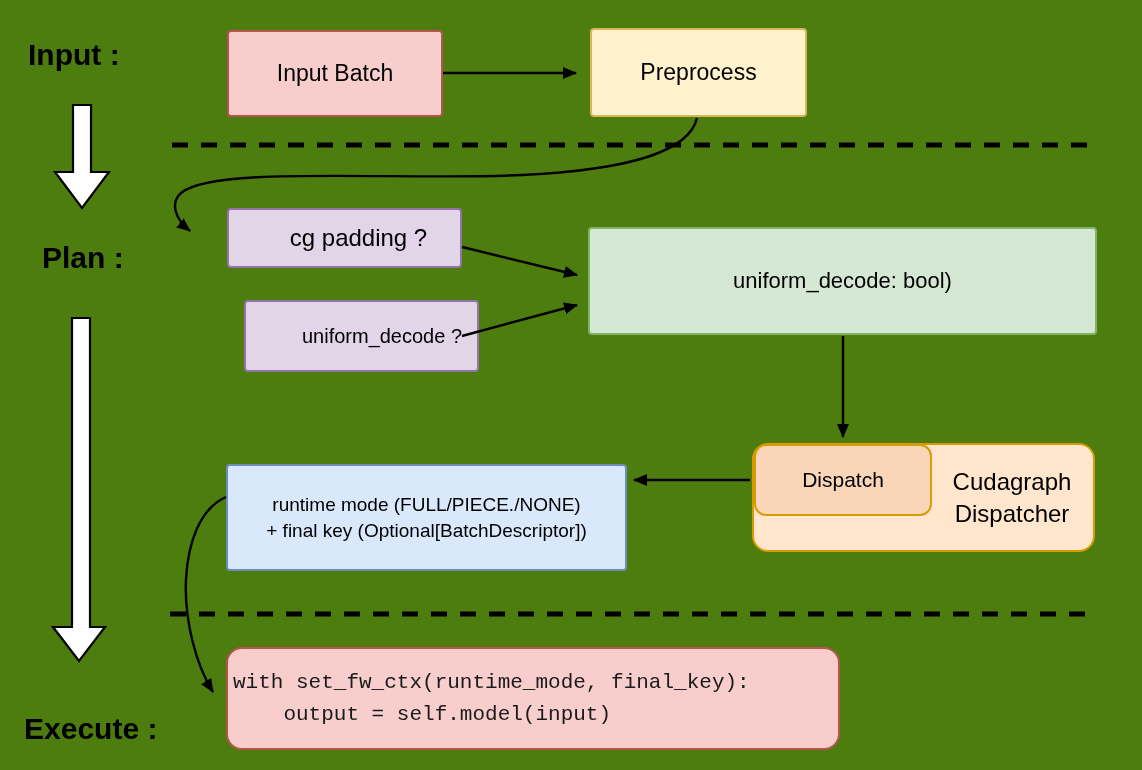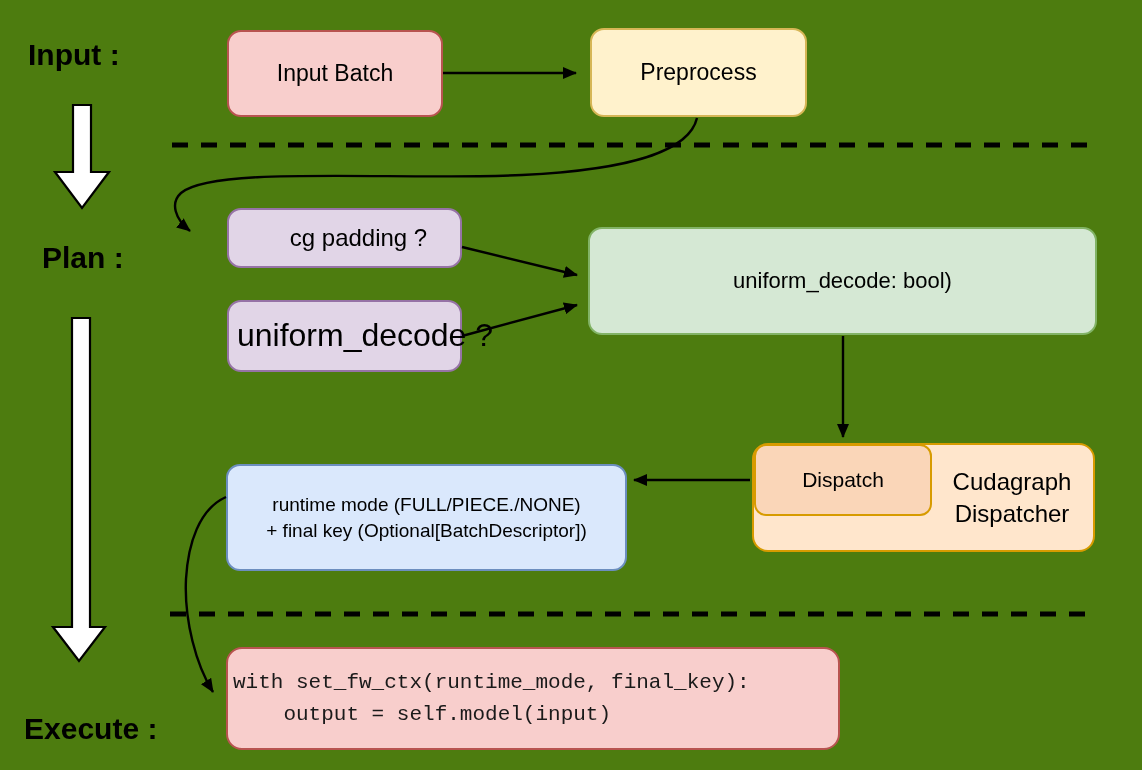--- a/index.html
+++ b/index.html
@@ -19,34 +19,34 @@
     font-weight: bold;
     font-size: 30px;
     color: #000000;
     white-space: nowrap;
   }
 
   .node {
     position: absolute;
     box-sizing: border-box;
     border: 2px solid #000;
-    border-radius: 14px;
+    border-radius: 4px;
     display: flex;
     flex-direction: column;
     align-items: center;
     justify-content: center;
     text-align: center;
     line-height: 1.35;
   }
   .node .ln { white-space: nowrap; }
 
   .node-input-batch   { left: 227px; top: 30px;  width: 216px; height: 87px;  font-size: 23px; }
   .node-preprocess    { left: 590px; top: 28px;  width: 217px; height: 89px;  font-size: 23px; }
   .node-cg-padding    { left: 227px; top: 208px; width: 235px; height: 60px;  font-size: 24px; padding-left: 28px; }
-  .node-uniform-decode{ left: 227px; top: 300px; width: 235px; height: 72px;  font-size: 32px; padding-left: 41px; }
+  .node-uniform-decode{ left: 244px; top: 300px; width: 235px; height: 72px;  font-size: 20px; padding-left: 41px; }
   .node-init-key      { left: 588px; top: 227px; width: 509px; height: 108px; font-size: 22px; }
   .node-dispatcher    { left: 752px; top: 443px; width: 343px; height: 109px; border-radius: 16px; }
   .node-dispatch      { left: 754px; top: 444px; width: 178px; height: 72px;  font-size: 21px; border-radius: 12px; }
   .node-runtime-mode  { left: 226px; top: 464px; width: 401px; height: 107px; font-size: 19px; }
   .node-execute-code  {
     left: 226px; top: 647px; width: 614px; height: 103px;
     border-radius: 16px;
     align-items: flex-start;
     text-align: left;
     padding-left: 5px;

